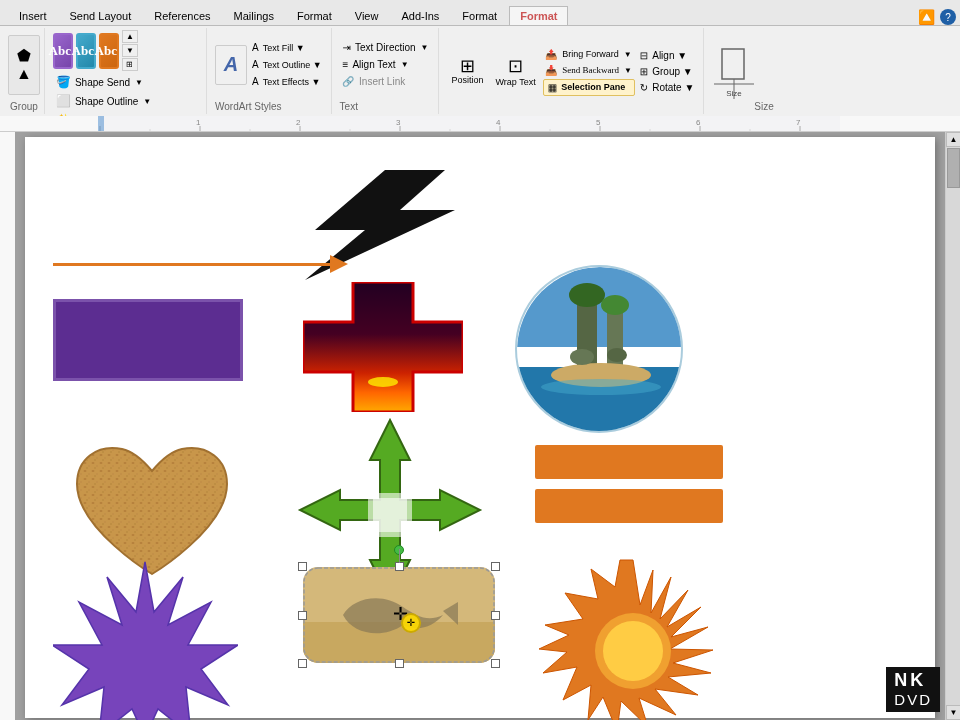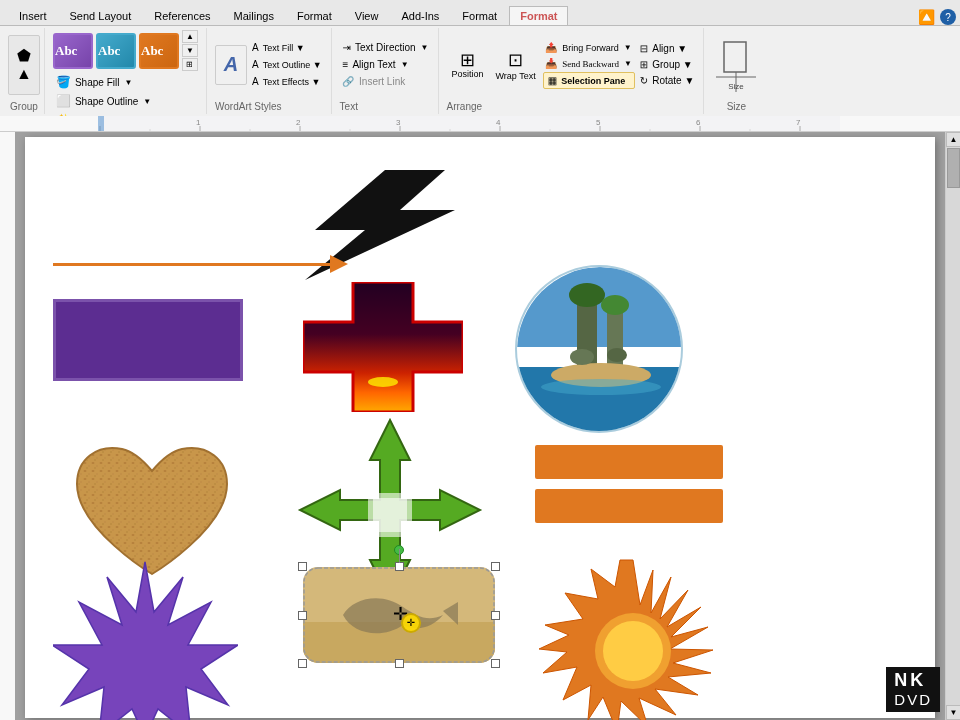--- a/index.html
+++ b/index.html
@@ -4,21 +4,21 @@
   <style>
     * { margin: 0; padding: 0; box-sizing: border-box; }
     body { font-family: 'Segoe UI', Arial, sans-serif; font-size: 11px; background: #f0f0f0; overflow: hidden; width: 960px; height: 720px; }
     .ribbon-tabs { display: flex; background: #e8e8e8; border-bottom: 1px solid #bbb; height: 26px; align-items: flex-end; padding-left: 8px; }
     .ribbon-tab { padding: 3px 10px; font-size: 11px; cursor: pointer; border: 1px solid transparent; border-bottom: none; background: transparent; margin-right: 1px; }
     .ribbon-tab.active-format { background: #f5f5f5; border-color: #bbb; border-bottom-color: #f5f5f5; font-weight: bold; color: #c55; }
 
     .ribbon-content { display: flex; align-items: stretch; padding: 2px 4px; height: 90px; gap: 2px; }
     .ribbon-group-label { font-size: 10px; color: #666; margin-top: auto; padding-top: 2px; white-space: nowrap; }
 
-    .shape-style-box { width: 40px; height: 36px; border-radius: 3px; display: flex; align-items: center; justify-content: flex-start; font-size: 13px; font-weight: bold; font-family: serif; cursor: pointer; border: 1px solid #ccc; }
+    .shape-style-box { width: 20px; height: 36px; border-radius: 3px; display: flex; align-items: center; justify-content: flex-end; font-size: 13px; font-weight: bold; font-family: serif; cursor: pointer; border: 1px solid #ccc; }
 
     .btn-row { display: flex; align-items: center; padding: 1px 2px; cursor: pointer; border: 1px solid transparent; border-radius: 2px; white-space: nowrap; font-size: 10px; gap: 4px; }
     .btn-row-icon { font-size: 12px; }
 
     .arrange-btn { display: flex; flex-direction: column; align-items: center; padding: 2px 4px; cursor: pointer; border: 1px solid transparent; border-radius: 2px; font-size: 10px; min-width: 36px; }
 
     
     .ruler { height: 16px; background: #f8f8f8; border-bottom: 1px solid #ccc; position: relative; overflow: hidden; display: flex; align-items: center; }
 
     
@@ -85,21 +85,21 @@
         </div>
         <div style="display:flex; flex-direction:column; gap:1px;">
           <div style="font-size:8px; cursor:pointer; border:1px solid #ccc; padding:1px 3px;">▲</div>
           <div style="font-size:8px; cursor:pointer; border:1px solid #ccc; padding:1px 3px;">▼</div>
           <div style="font-size:8px; cursor:pointer; border:1px solid #ccc; padding:1px 3px;">⊞</div>
         </div>
       </div>
       <div style="display:flex; flex-direction:column; gap:1px; margin-top:2px;">
         <div class="btn-row">
           <span class="btn-row-icon" style="color:#e07820;">🪣</span>
-          <span>Shape Fill</span>
+          <span>Shape Send</span>
           <span class="dd-arrow">▼</span>
         </div>
         <div class="btn-row">
           <span class="btn-row-icon">⬜</span>
           <span>Shape Outline</span>
           <span class="dd-arrow">▼</span>
         </div>
         <div class="btn-row">
           <span class="btn-row-icon">✨</span>
           <span>Shape Effects</span>
@@ -185,24 +185,23 @@
             <span>⊟</span>Align ▼
           </div>
           <div class="btn-row">
             <span>⊞</span>Group ▼
           </div>
           <div class="btn-row">
             <span>↻</span>Rotate ▼
           </div>
         </div>
       </div>
-      <div class="ribbon-group-label">Arrange</div>
-    </div>
-
-    <div style="display:flex; flex-direction:column; align-items:center; padding:2px 8px; min-width:60px;">
+    </div>
+
+    <div style="display:flex; flex-direction:row; align-items:center; padding:2px 8px; min-width:60px;">
       <div style="flex:1; display:flex; align-items:center; justify-content:center; cursor:pointer;">
         <svg width="40" height="55" viewBox="0 0 40 55">
           <rect x="8" y="5" width="22" height="30" fill="none" stroke="#666" stroke-width="1.5"></rect>
           <line x1="0" y1="40" x2="40" y2="40" stroke="#666" stroke-width="1"></line>
           <line x1="20" y1="35" x2="20" y2="55" stroke="#666" stroke-width="1"></line>
           <text x="20" y="52" text-anchor="middle" font-size="8" fill="#444">Size</text>
         </svg>
       </div>
       <div class="ribbon-group-label">Size</div>
     </div>

